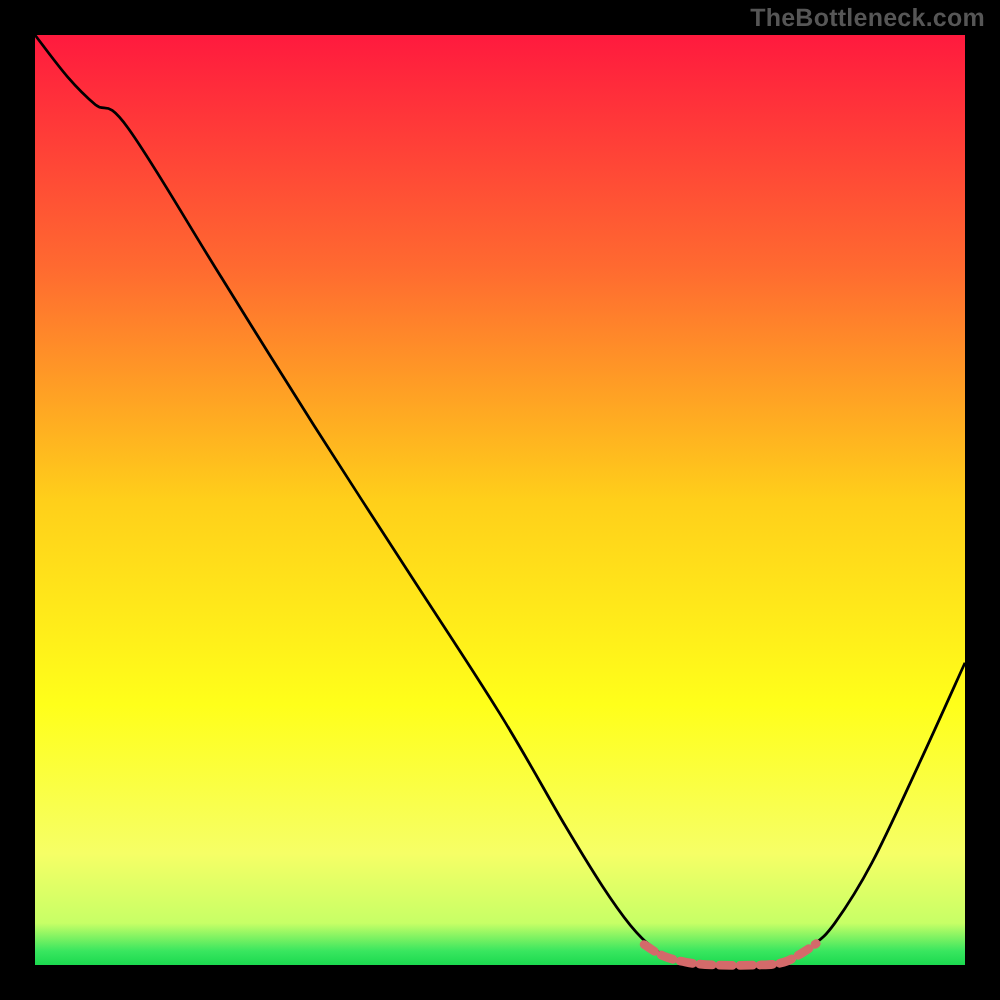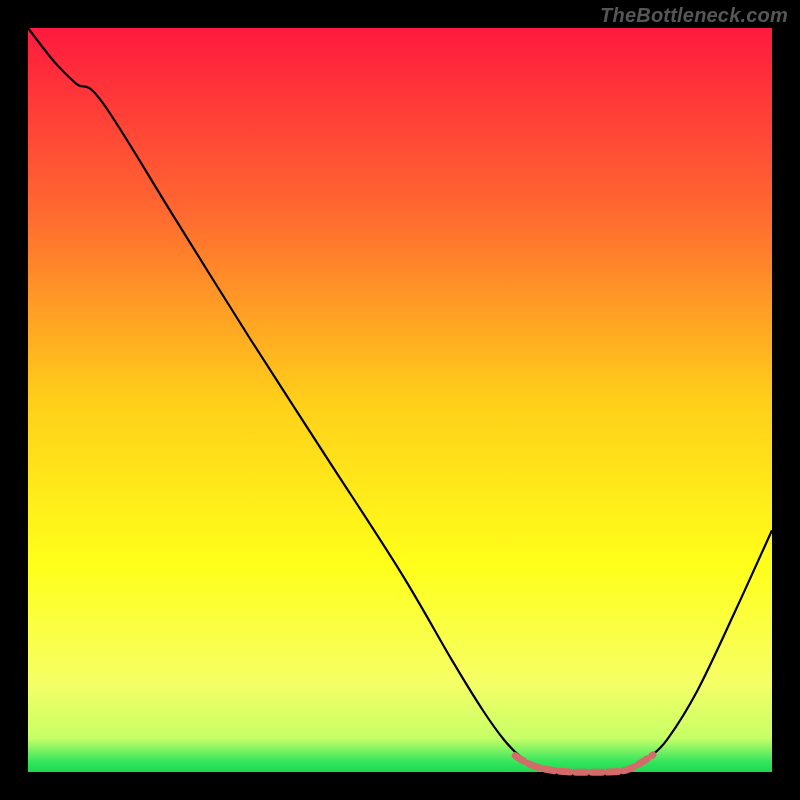--- a/index.html
+++ b/index.html
@@ -10,21 +10,20 @@
     background: #000000;
     overflow: hidden;
   }
   .frame {
     position: absolute;
     left: 0;
     top: 0;
     width: 800px;
     height: 640px;
     background: #000000;
-    font-style: italic;
   }
   .watermark {
     position: absolute;
     top: 4px;
     right: 12px;
     font-family: Arial, Helvetica, sans-serif;
     font-size: 20px;
     font-weight: bold;
     color: #565656;
     letter-spacing: 0.2px;

